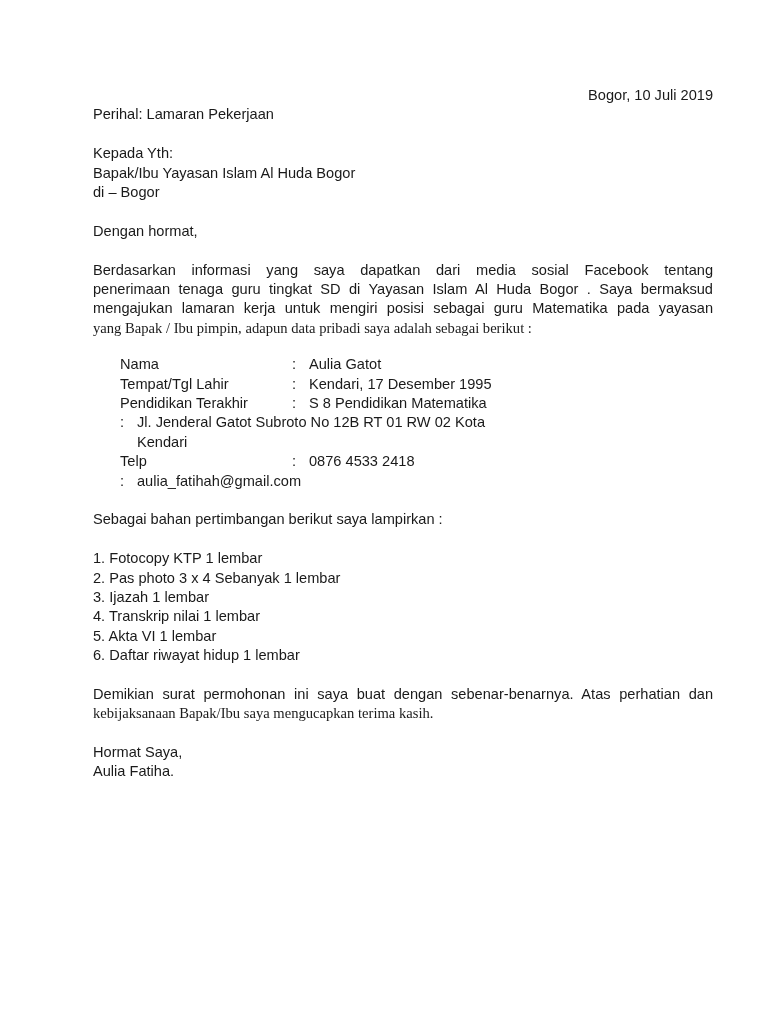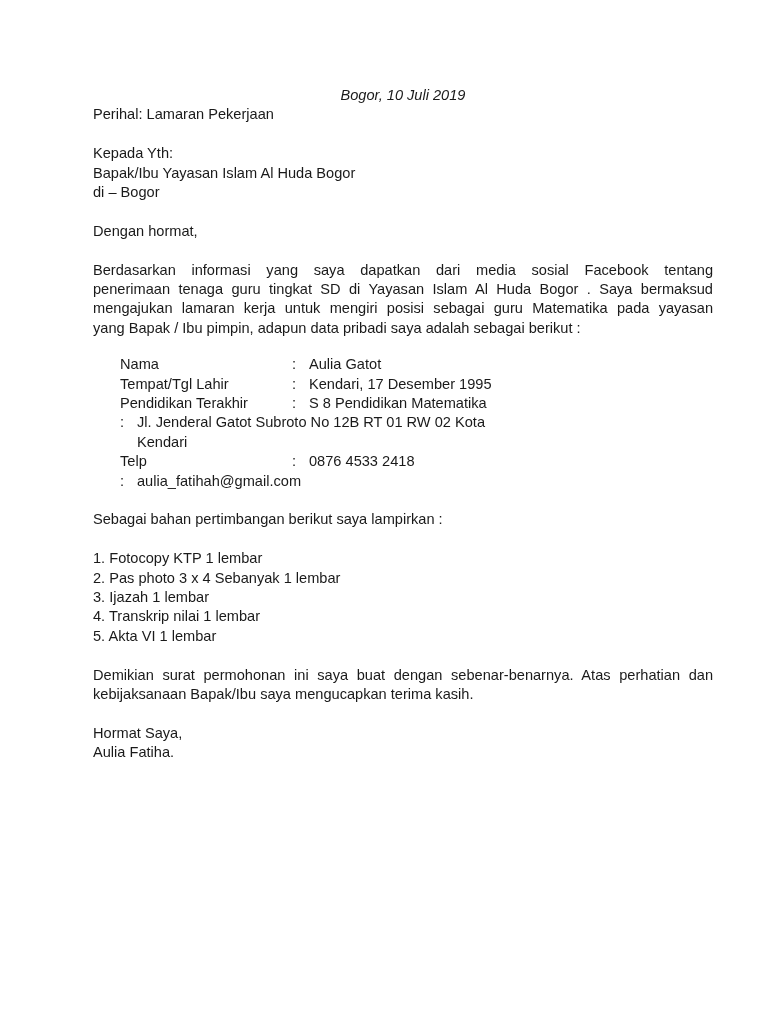--- a/index.html
+++ b/index.html
@@ -17,23 +17,22 @@
       color: #1a1a1a;
     }
     .page {
       position: absolute;
       left: 93px;
       top: 86px;
       width: 620px;
       line-height: 19.4px;
     }
     .date-line {
-      text-align: center;
+      text-align: right;
       height: 19.4px;
-      font-style: italic;
     }
     .line {
       height: 19.4px;
       white-space: nowrap;
     }
     .gap {
       height: 19.4px;
     }
     .gap-sm {
       height: 15px;
@@ -43,20 +42,21 @@
       text-align-last: left;
     }
     .justify .jl {
       display: block;
       text-align: justify;
       text-align-last: justify;
       white-space: nowrap;
     }
     .justify .jl.last {
       text-align-last: left;
+      font-family: Liberation Serif, serif;
     }
     .fields {
       margin-top: 2px;
       margin-left: 27px;
     }
     .field-row {
       display: flex;
       line-height: 19.4px;
     }
     .field-label {
@@ -145,20 +145,21 @@
   <div class="line">Sebagai bahan pertimbangan berikut saya lampirkan :</div>
 
   <div class="gap"></div>
 
   <div>
     <div class="list-item">1. Fotocopy KTP 1 lembar</div>
     <div class="list-item">2. Pas photo 3 x 4 Sebanyak 1 lembar</div>
     <div class="list-item">3. Ijazah 1 lembar</div>
     <div class="list-item">4. Transkrip nilai 1 lembar</div>
     <div class="list-item">5. Akta VI 1 lembar</div>
+    <div class="list-item">6. Daftar riwayat hidup 1 lembar</div>
   </div>
 
   <div class="gap"></div>
 
   <div class="justify">
     <span class="jl">Demikian surat permohonan ini saya buat dengan sebenar-benarnya. Atas perhatian dan</span>
     <span class="jl last">kebijaksanaan Bapak/Ibu saya mengucapkan terima kasih.</span>
   </div>
 
   <div class="gap"></div>

